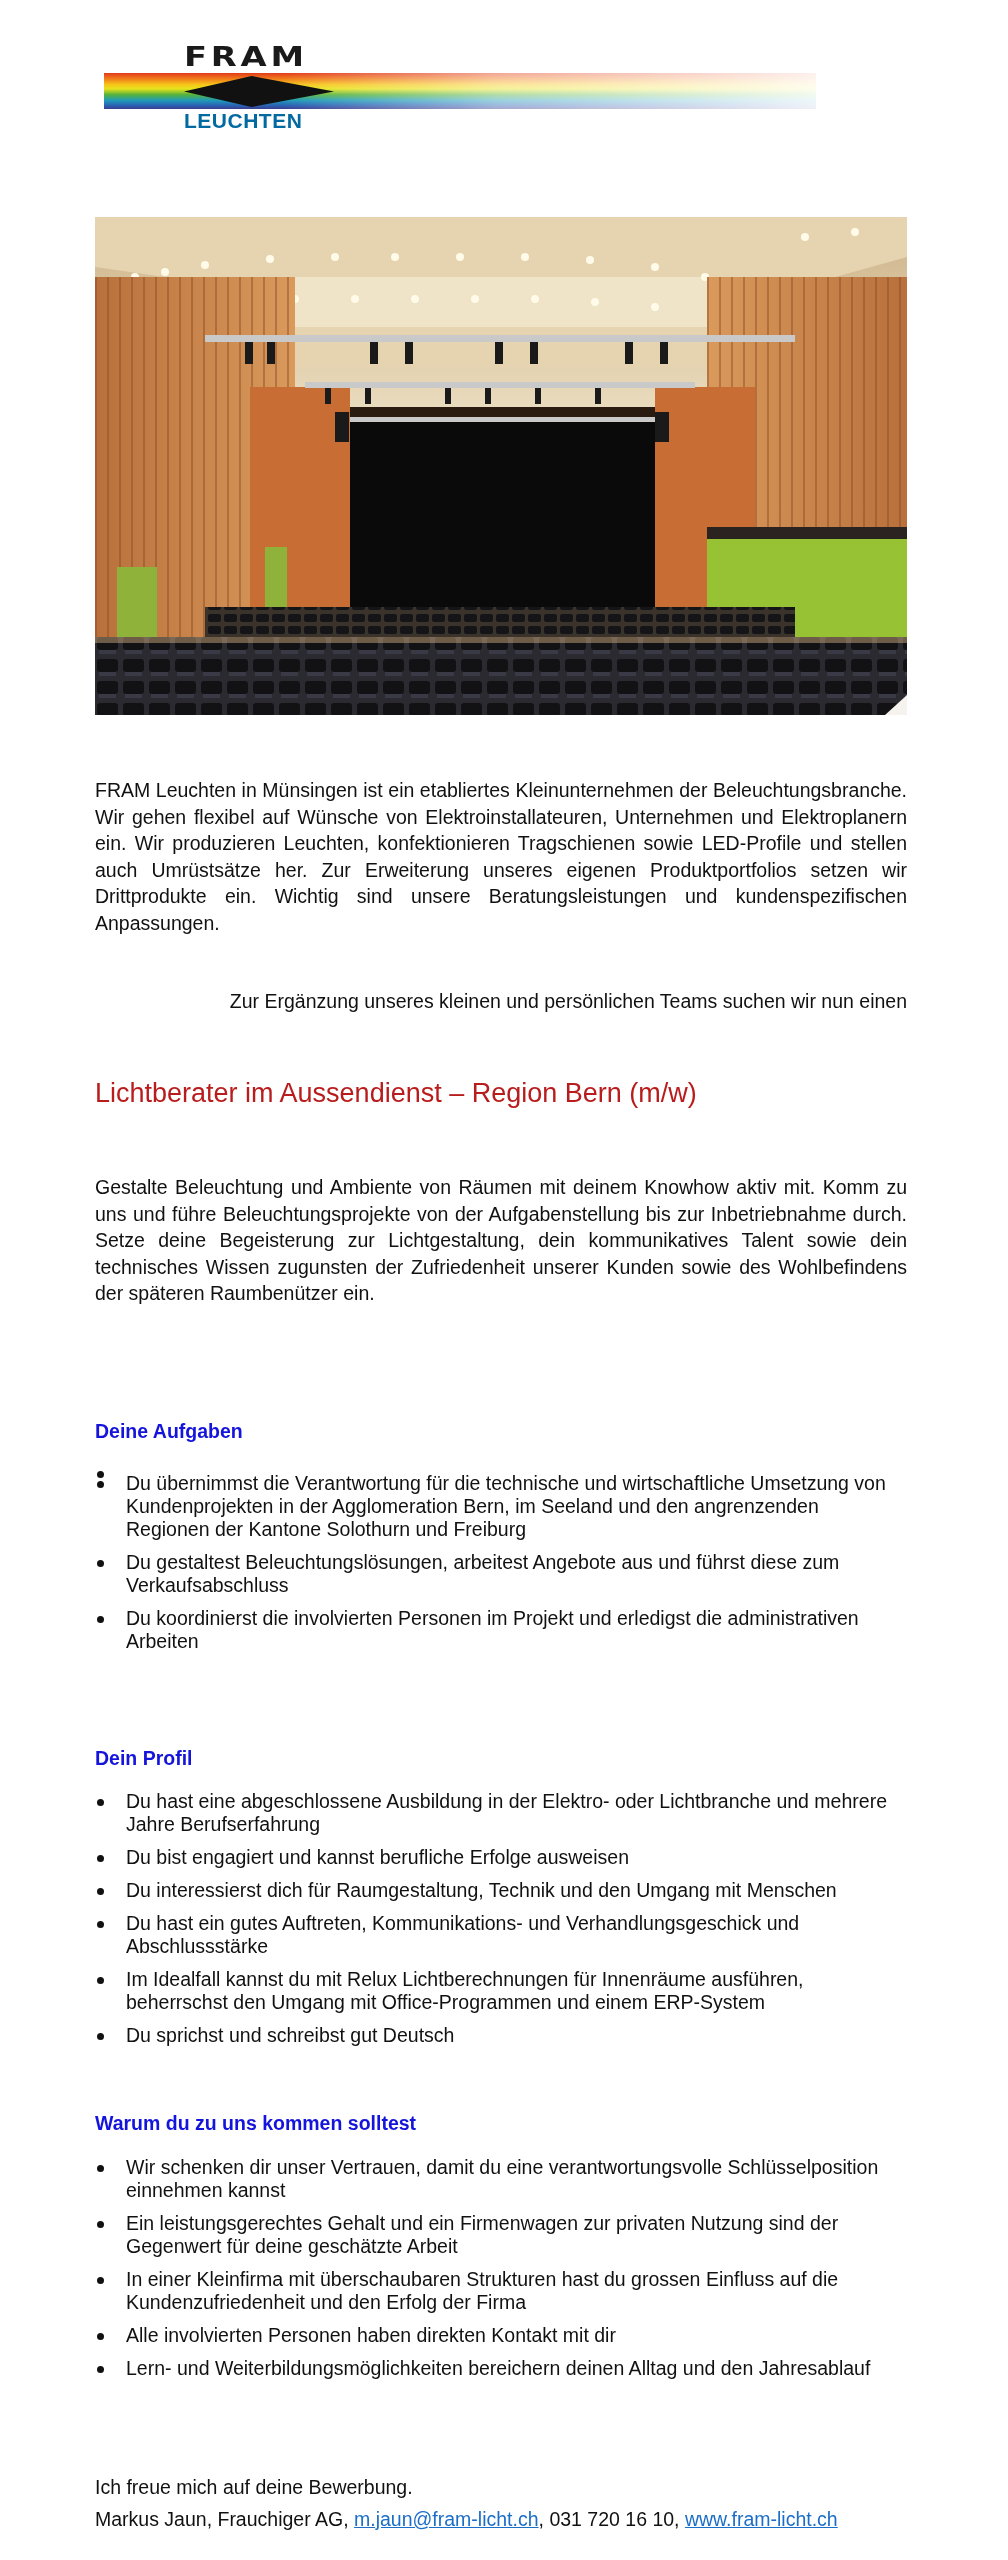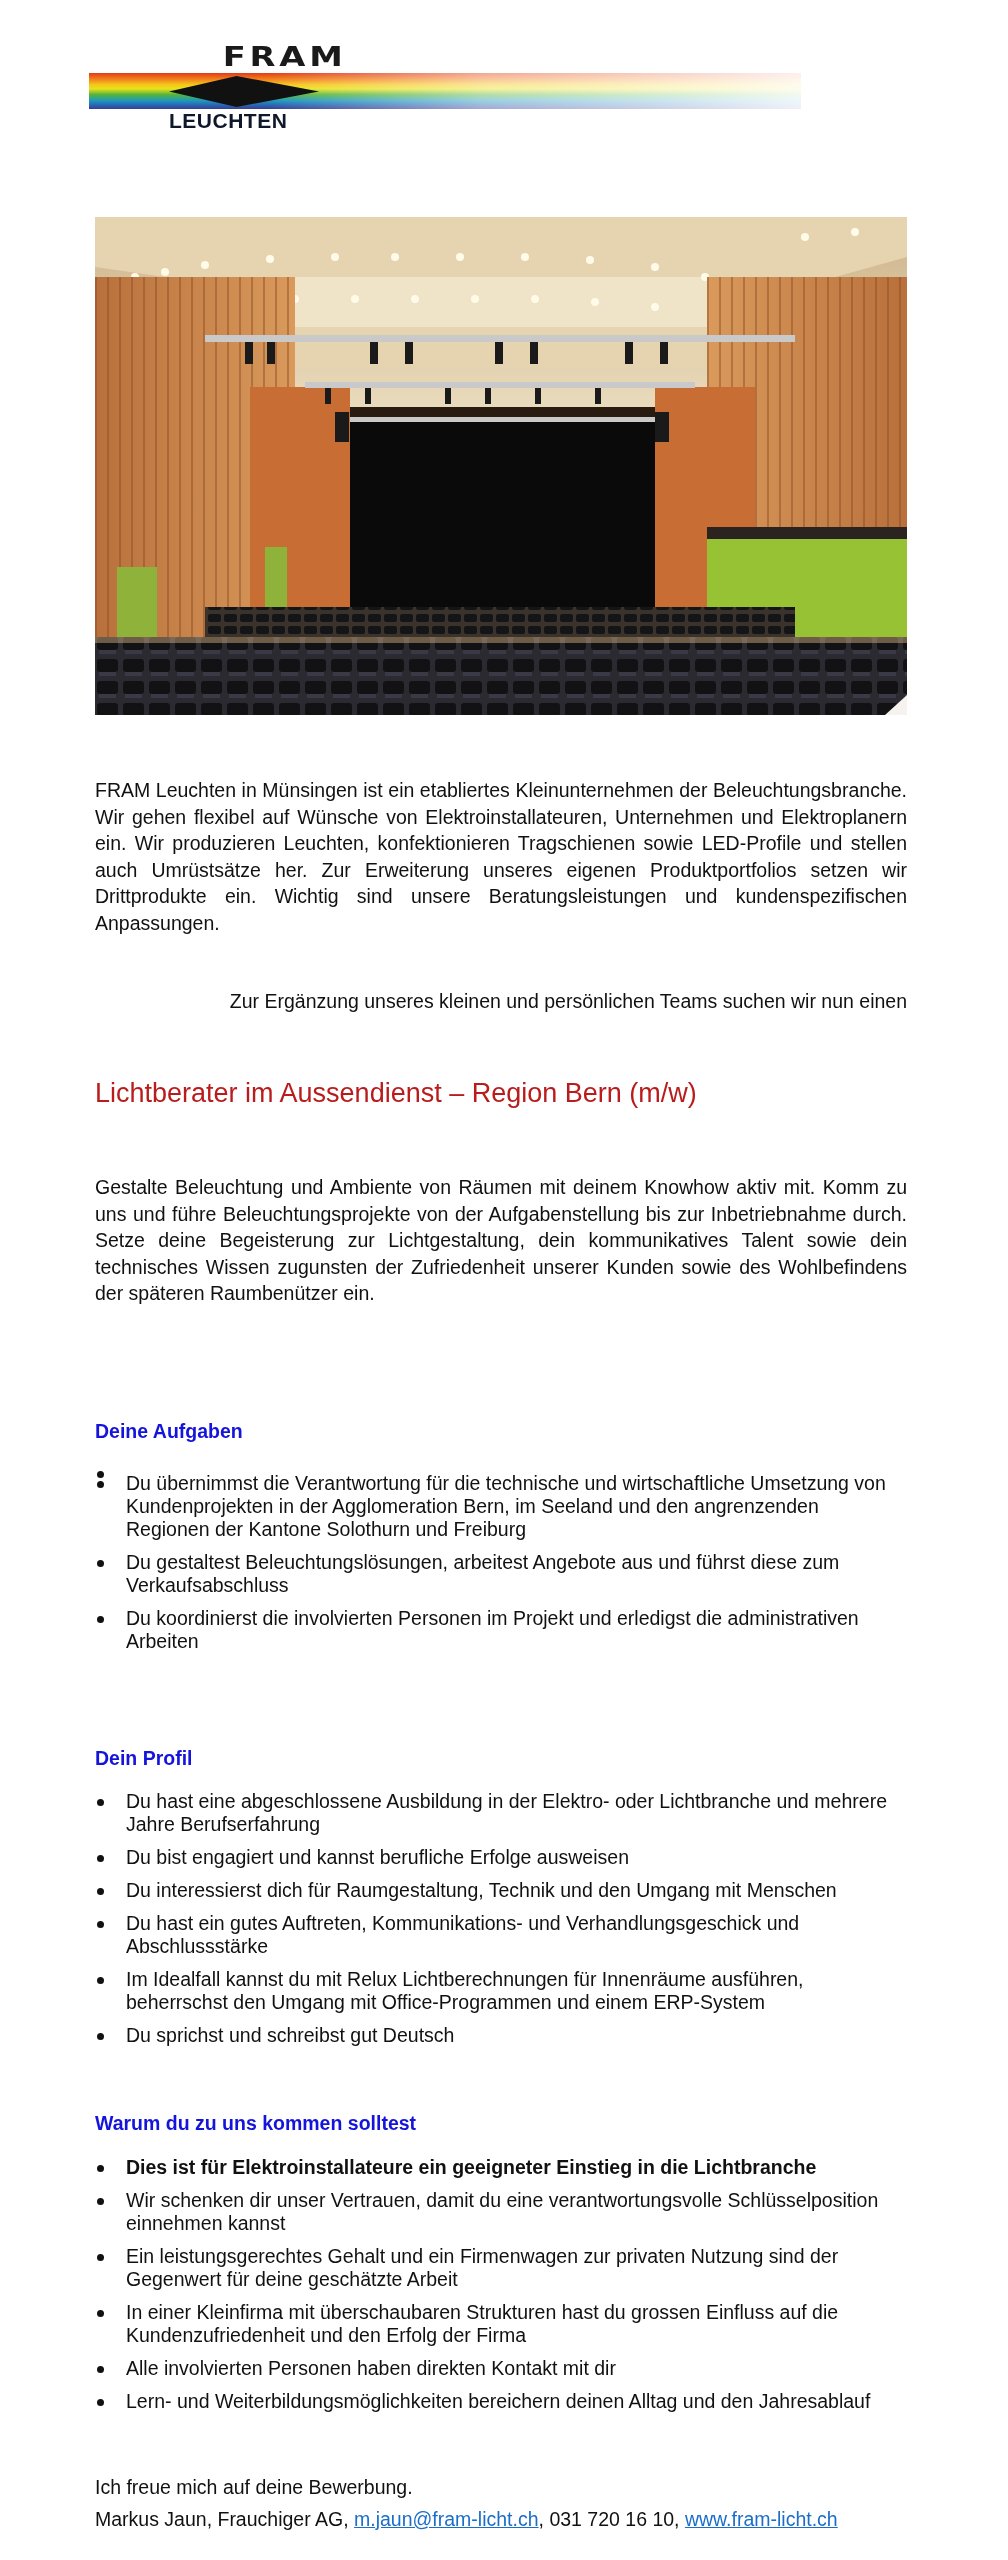--- a/index.html
+++ b/index.html
@@ -6,42 +6,42 @@
   body {
     width: 1008px;
     height: 2560px;
     position: relative;
     overflow: hidden;
     font-family: "Liberation Sans", sans-serif;
     color: #111111;
   }
 
   
-  .logo { position: absolute; left: 89px; top: 44px; width: 833px; height: 88px; text-align: right; }
+  .logo { position: absolute; left: 104px; top: 44px; width: 833px; height: 88px; }
   .logo-fram {
     position: absolute; left: 80px; top: 0; width: 142px;
     font-family: "DejaVu Sans", sans-serif; font-weight: bold;
     font-size: 27px; letter-spacing: 3px; line-height: 26px; color: #1a1a1a;
     transform: scaleX(1.25); transform-origin: left top;
   }
   .logo-bar {
     position: absolute; left: 0; top: 29px; width: 712px; height: 36px;
     background:
       linear-gradient(to right, rgba(255,255,255,0) 0%, rgba(255,255,255,0) 25%, rgba(255,255,255,0.55) 55%, rgba(255,255,255,0.92) 100%),
       linear-gradient(to bottom, #e23a1c 0%, #f07b1a 16%, #f6c51a 32%, #e9e21c 44%, #57b33a 60%, #1e9bb8 76%, #2a62b4 90%, #3a3f8e 100%);
   }
   .logo-diamond {
     position: absolute; left: 80px; top: 32px; width: 150px; height: 31px;
     background: #111111;
     clip-path: polygon(0 50%, 45% 0, 100% 50%, 45% 100%);
   }
   .logo-leuchten {
     position: absolute; left: 80px; top: 66px;
     font-family: "Liberation Sans", sans-serif; font-weight: bold;
-    font-size: 21px; line-height: 22px; letter-spacing: 0.5px; color: #0f172a;
+    font-size: 21px; line-height: 22px; letter-spacing: 0.5px; color: #0369a1;
   }
 
   
   .hero {
     position: absolute; left: 95px; top: 217px; width: 812px; height: 498px;
     overflow: hidden; background: #2a1b10;
   }
   .hero svg { display: block; width: 100%; height: 100%; }
 
   
@@ -221,21 +221,20 @@
   <li><span class="dot"></span><span>Du hast eine abgeschlossene Ausbildung in der Elektro- oder Lichtbranche und mehrere Jahre Berufserfahrung</span></li>
   <li><span class="dot"></span><span>Du bist engagiert und kannst berufliche Erfolge ausweisen</span></li>
   <li><span class="dot"></span><span>Du interessierst dich für Raumgestaltung, Technik und den Umgang mit Menschen</span></li>
   <li><span class="dot"></span><span>Du hast ein gutes Auftreten, Kommunikations- und Verhandlungsgeschick und Abschlussstärke</span></li>
   <li><span class="dot"></span><span>Im Idealfall kannst du mit Relux Lichtberechnungen für Innenräume ausführen, beherrschst den Umgang mit Office-Programmen und einem ERP-System</span></li>
   <li><span class="dot"></span><span>Du sprichst und schreibst gut Deutsch</span></li>
 </ul>
 
 <h2 class="section-head" style="top:2110px; margin:0;">Warum du zu uns kommen solltest</h2>
 <ul class="bullets" style="top:2156px;">
-  <li class="bold"><span class="dot"></span><span>Dies ist für Elektroinstallateure ein geeigneter Einstieg in die Lichtbranche</span></li>
   <li><span class="dot"></span><span>Wir schenken dir unser Vertrauen, damit du eine verantwortungsvolle Schlüsselposition einnehmen kannst</span></li>
   <li><span class="dot"></span><span>Ein leistungsgerechtes Gehalt und ein Firmenwagen zur privaten Nutzung sind der Gegenwert für deine geschätzte Arbeit</span></li>
   <li><span class="dot"></span><span>In einer Kleinfirma mit überschaubaren Strukturen hast du grossen Einfluss auf die Kundenzufriedenheit und den Erfolg der Firma</span></li>
   <li><span class="dot"></span><span>Alle involvierten Personen haben direkten Kontakt mit dir</span></li>
   <li><span class="dot"></span><span>Lern- und Weiterbildungsmöglichkeiten bereichern deinen Alltag und den Jahresablauf</span></li>
 </ul>
 
 <div class="closing" style="top:2471px;">
   <div>Ich freue mich auf deine Bewerbung.</div>
   <div>

